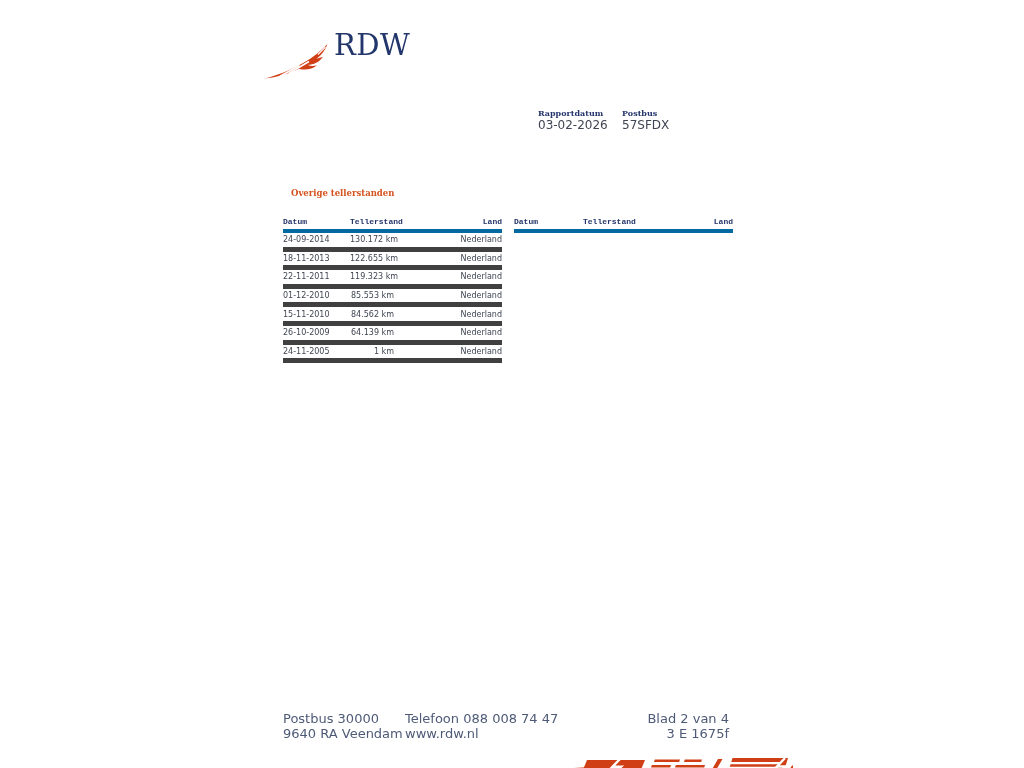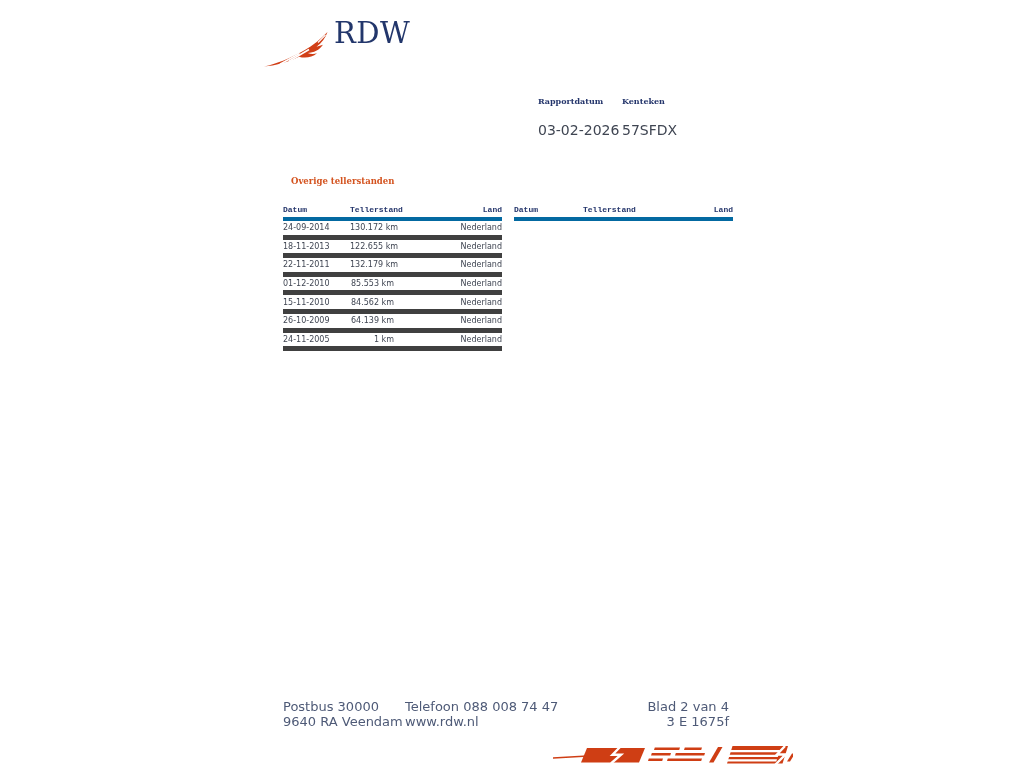--- a/index.html
+++ b/index.html
@@ -1,32 +1,32 @@
 <!DOCTYPE html>
 <html><head>
 <meta charset="utf-8">
 <style>
   html,body{margin:0;padding:0;background:#ffffff;}
   body{width:1024px;height:768px;position:relative;overflow:hidden;
        font-family:"DejaVu Sans","Liberation Sans",sans-serif;}
-  .page{position:absolute;left:0;top:0;width:1024px;height:660px;background:#fff;}
+  .page{position:absolute;left:0;top:12px;width:1024px;height:660px;background:#fff;}
 
   
   .logo-icon{position:absolute;left:263px;top:28px;width:67px;height:42px;}
   .wordmark{position:absolute;left:334px;top:16px;
             font-family:"DejaVu Serif","Liberation Serif",serif;
             font-size:29px;letter-spacing:.5px;color:#22366b;}
   .doc-title{position:absolute;left:538px;top:22px;margin:0;
              font-family:"DejaVu Serif","Liberation Serif",serif;
              font-size:19px;font-weight:500;color:#d4572b;white-space:nowrap;}
   .meta{position:absolute;left:538px;top:56px;display:flex;}
   .meta-col{width:84px;}
   .meta-label{font-family:"DejaVu Serif","Liberation Serif",serif;
               font-weight:bold;font-size:8px;color:#24356b;margin-top:40px;}
-  .meta-value{margin-top:16px;font-size:14px;color:#3f4552;}
+  .meta-value{margin-top:0;font-size:12px;color:#3f4552;}
 
   
   .section-title{position:absolute;left:283px;top:168px;margin:8px;
                  font-family:"DejaVu Serif","Liberation Serif",serif;
                  font-weight:bold;font-size:8.5px;color:#d4531f;}
 
   
   table.data-table{position:absolute;top:205px;width:219px;
                    border-collapse:collapse;table-layout:fixed;}
   table.tbl-left{left:283px;}
@@ -69,21 +69,21 @@
   </svg>
   <div class="wordmark">RDW</div>
 
 
   <div class="meta">
     <div class="meta-col">
       <div class="meta-label">Rapportdatum</div>
       <div class="meta-value">03-02-2026</div>
     </div>
     <div class="meta-col">
-      <div class="meta-label">Kenteken</div>
+      <div class="meta-label">Postbus</div>
       <div class="meta-value">57SFDX</div>
     </div>
   </div>
 
   <h2 class="section-title">Overige tellerstanden</h2>
 
   <table class="data-table tbl-left">
     <colgroup>
         <col class="c-date">
         <col class="c-odo">
@@ -102,21 +102,21 @@
           <td>130.172 km</td>
           <td>Nederland</td>
         </tr>
         <tr>
           <td>18-11-2013</td>
           <td>122.655 km</td>
           <td>Nederland</td>
         </tr>
         <tr>
           <td>22-11-2011</td>
-          <td>132.179 km</td>
+          <td>119.323 km</td>
           <td>Nederland</td>
         </tr>
         <tr>
           <td>01-12-2010</td>
           <td>85.553 km</td>
           <td>Nederland</td>
         </tr>
         <tr>
           <td>15-11-2010</td>
           <td>84.562 km</td>

